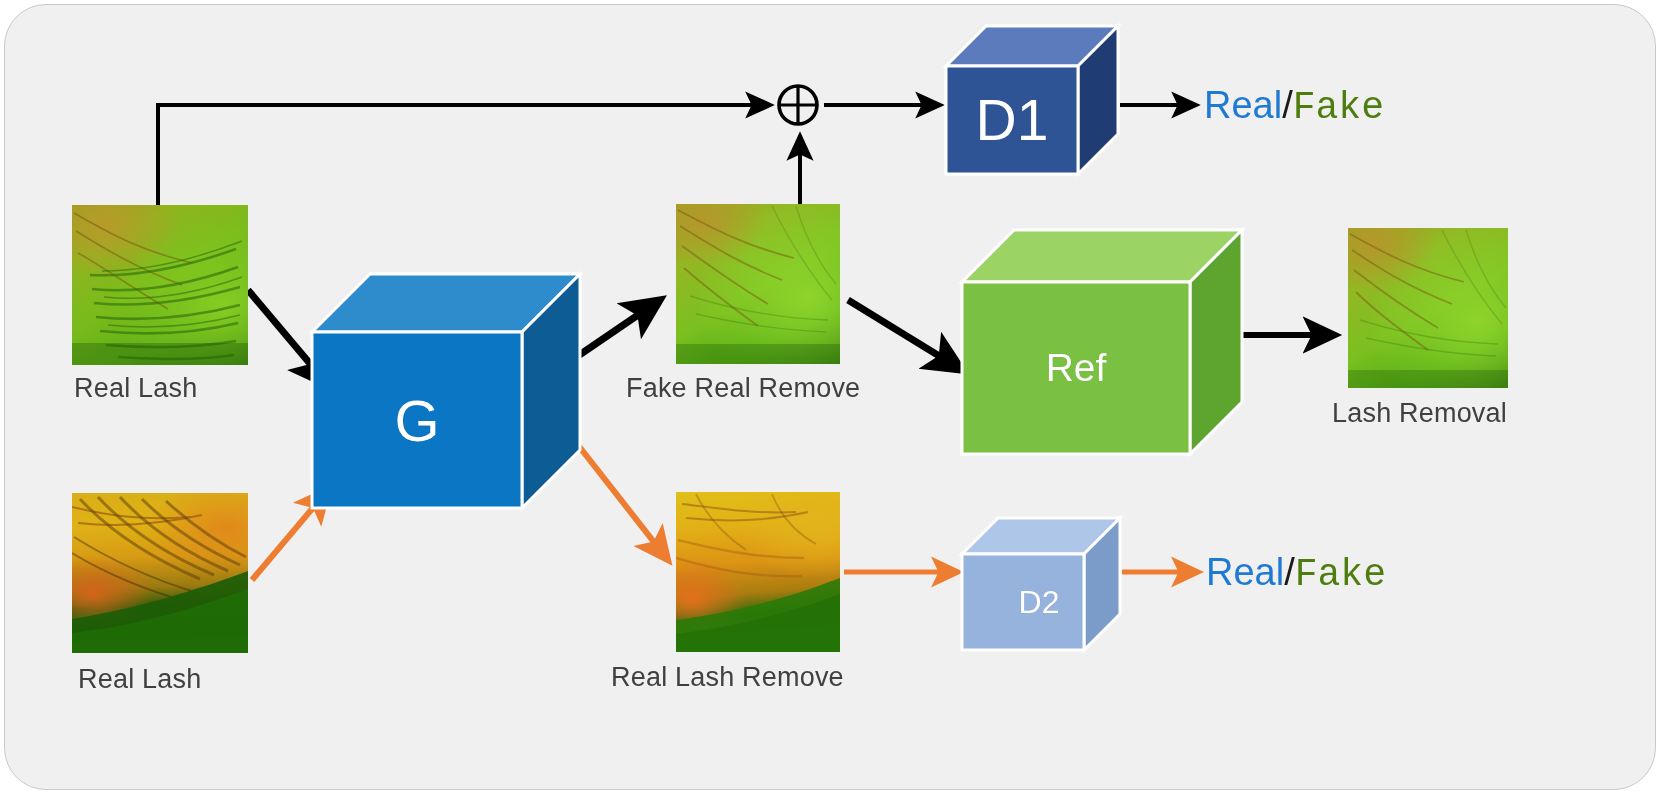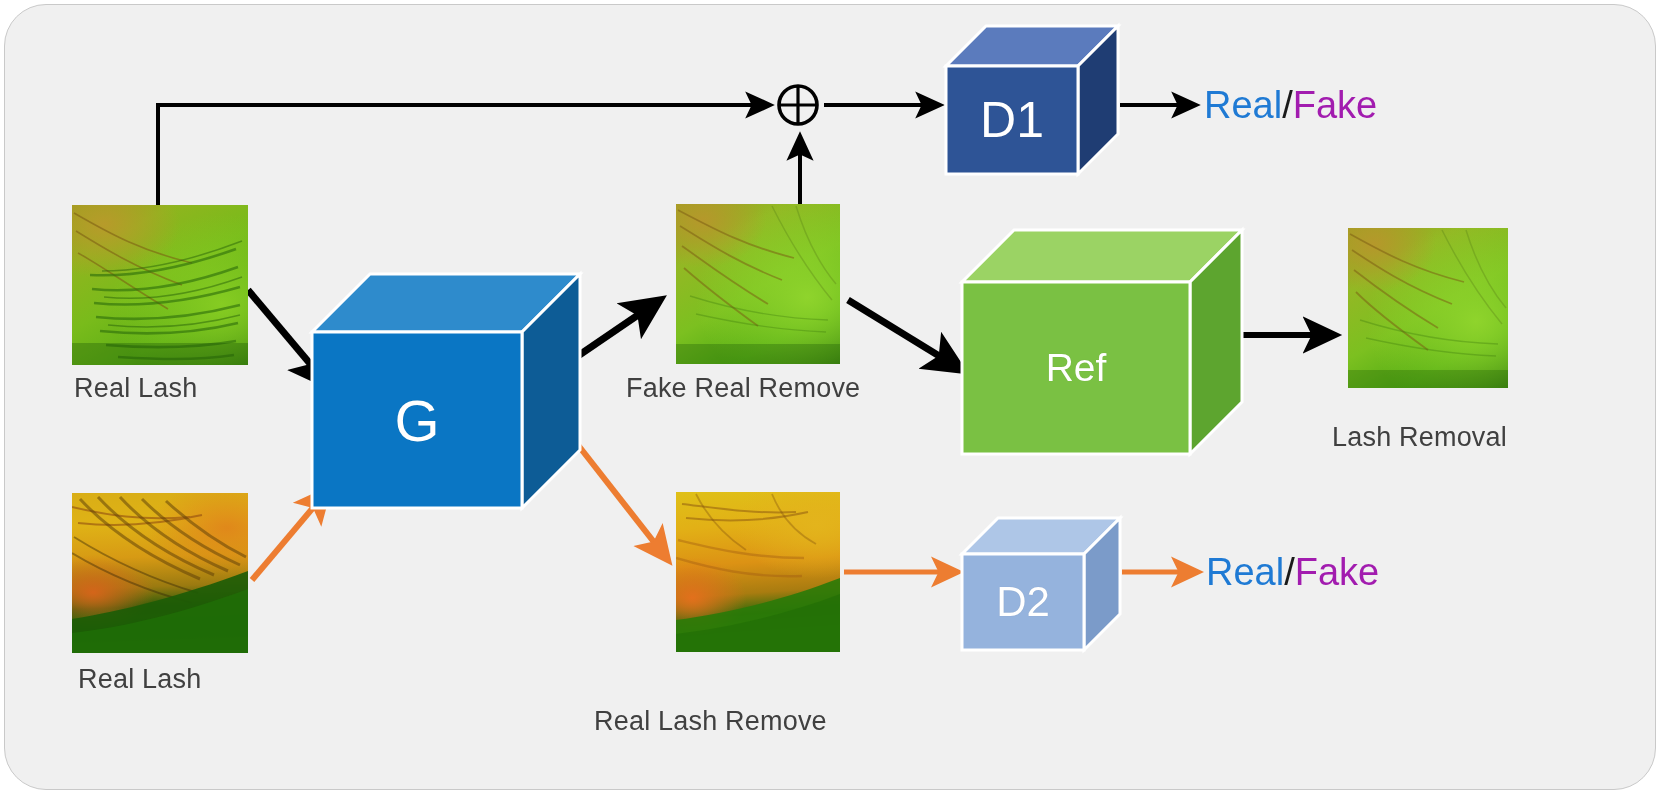--- a/index.html
+++ b/index.html
@@ -104,21 +104,21 @@
 
   
   .realfake {
     position: absolute;
     font-size: 38px;
     font-family: "Liberation Sans", sans-serif;
     white-space: nowrap;
   }
   .realfake .r { color: #1f7ad4; margin-top: 19px; }
   .realfake .sep { color: #1a1a1a; }
-  .realfake .f { color: #a21caf; }
+  .realfake .f { color: #4d7c0f; font-family: Liberation Mono, monospace; }
 
   
   #arrows {
     position: absolute;
     left: 0; top: 0;
     width: 1664px; height: 797px;
     pointer-events: none;
   }
 
   
@@ -263,71 +263,71 @@
         <path d="M0,66 C34,76 76,86 126,84"></path>
       </g>
       <g stroke="#7c4a0c" stroke-width="1.8" fill="none" opacity="0.35">
         <path d="M20,2 C30,22 46,42 70,58"></path>
         <path d="M96,2 C104,22 118,40 140,52"></path>
       </g>
       <path d="M0,128 C46,122 102,110 164,86 L164,160 L0,160 Z" fill="#2a7a08" opacity="0.9"></path>
       <path d="M0,142 C50,136 106,124 164,102 L164,160 L0,160 Z" fill="#1f6b06" opacity="0.55"></path>
     </svg>
   </div>
-  <div class="caption" style="left:594px; top:662px;margin-top:44px;">Real Lash Remove</div>
+  <div class="caption" style="left:611px; top:662px;">Real Lash Remove</div>
 
   <div class="thumb leaf-b" style="left:1348px; top:228px; width:160px; height:160px;">
     <svg class="veinsvg" viewBox="0 0 160 160" preserveAspectRatio="none">
       <g stroke="#7a5a12" stroke-width="1.8" fill="none" opacity="0.5">
         <path d="M2,6 C38,26 68,42 116,54"></path>
         <path d="M4,22 C28,38 58,58 104,76"></path>
         <path d="M6,42 C24,56 50,76 90,100"></path>
         <path d="M8,64 C22,78 44,96 80,122"></path>
       </g>
       <g stroke="#5f8a18" stroke-width="1.5" fill="none" opacity="0.4">
         <path d="M118,2 C126,28 138,56 158,80"></path>
         <path d="M94,2 C108,30 126,62 154,96"></path>
       </g>
       <g stroke="#3d7a0c" stroke-width="1.4" fill="none" opacity="0.35">
         <path d="M18,110 C54,118 96,126 148,128"></path>
         <path d="M12,92 C50,104 94,114 150,116"></path>
       </g>
       <rect x="0" y="142" width="160" height="18" fill="#1d5a07" opacity="0.3"></rect>
     </svg>
   </div>
-  <div class="caption" style="left:1332px; top:422px;">Lash Removal</div>
+  <div class="caption" style="left:1332px; top:398px;">Lash Removal</div>
 
   <div class="cube" style="left:312px; top:272px; width:268px; height:238px;">
     <svg width="268" height="238" viewBox="0 0 268 238" xmlns="http://www.w3.org/2000/svg">
 
       <polygon points="0,60 58,2 268,2 210,60" fill="#2e8bcc" stroke="#ffffff" stroke-width="3"></polygon>
 
       <polygon points="210,60 268,2 268,178 210,236" fill="#0d5c96" stroke="#ffffff" stroke-width="3"></polygon>
 
       <rect x="0" y="60" width="210" height="176" fill="#0a76c4" stroke="#ffffff" stroke-width="3"></rect>
     </svg>
     <div class="cube-label" style="left:0; top:60px; width:210px; height:176px; font-size:58px;">G</div>
   </div>
 
   <div class="cube" style="left:946px; top:24px; width:172px; height:152px;">
     <svg width="172" height="152" viewBox="0 0 172 152" xmlns="http://www.w3.org/2000/svg">
       <polygon points="0,42 40,2 172,2 132,42" fill="#5b7bbd" stroke="#ffffff" stroke-width="3"></polygon>
       <polygon points="132,42 172,2 172,110 132,150" fill="#1f3d73" stroke="#ffffff" stroke-width="3"></polygon>
       <rect x="0" y="42" width="132" height="108" fill="#2e5496" stroke="#ffffff" stroke-width="3"></rect>
     </svg>
-    <div class="cube-label" style="left:0; top:42px; width:132px; height:108px; font-size:50px;">D1</div>
+    <div class="cube-label" style="left:0; top:42px; width:132px; height:108px; font-size:57px;">D1</div>
   </div>
 
   <div class="cube" style="left:962px; top:516px; width:158px; height:136px;">
     <svg width="158" height="136" viewBox="0 0 158 136" xmlns="http://www.w3.org/2000/svg">
       <polygon points="0,38 36,2 158,2 122,38" fill="#aec6e7" stroke="#ffffff" stroke-width="3"></polygon>
       <polygon points="122,38 158,2 158,98 122,134" fill="#7b9bc9" stroke="#ffffff" stroke-width="3"></polygon>
       <rect x="0" y="38" width="122" height="96" fill="#95b3dd" stroke="#ffffff" stroke-width="3"></rect>
     </svg>
-    <div class="cube-label" style="left:0; top:38px; width:122px; height:96px; font-size:42px;">D2</div>
+    <div class="cube-label" style="left:16px; top:38px; width:122px; height:96px; font-size:32px;">D2</div>
   </div>
 
   <div class="cube" style="left:962px; top:228px; width:280px; height:228px;">
     <svg width="280" height="228" viewBox="0 0 280 228" xmlns="http://www.w3.org/2000/svg">
       <polygon points="0,54 52,2 280,2 228,54" fill="#9bd364" stroke="#ffffff" stroke-width="3"></polygon>
       <polygon points="228,54 280,2 280,174 228,226" fill="#5da52f" stroke="#ffffff" stroke-width="3"></polygon>
       <rect x="0" y="54" width="228" height="172" fill="#7ac143" stroke="#ffffff" stroke-width="3"></rect>
     </svg>
     <div class="cube-label" style="left:0; top:54px; width:228px; height:172px; font-size:39px;">Ref</div>
   </div>

